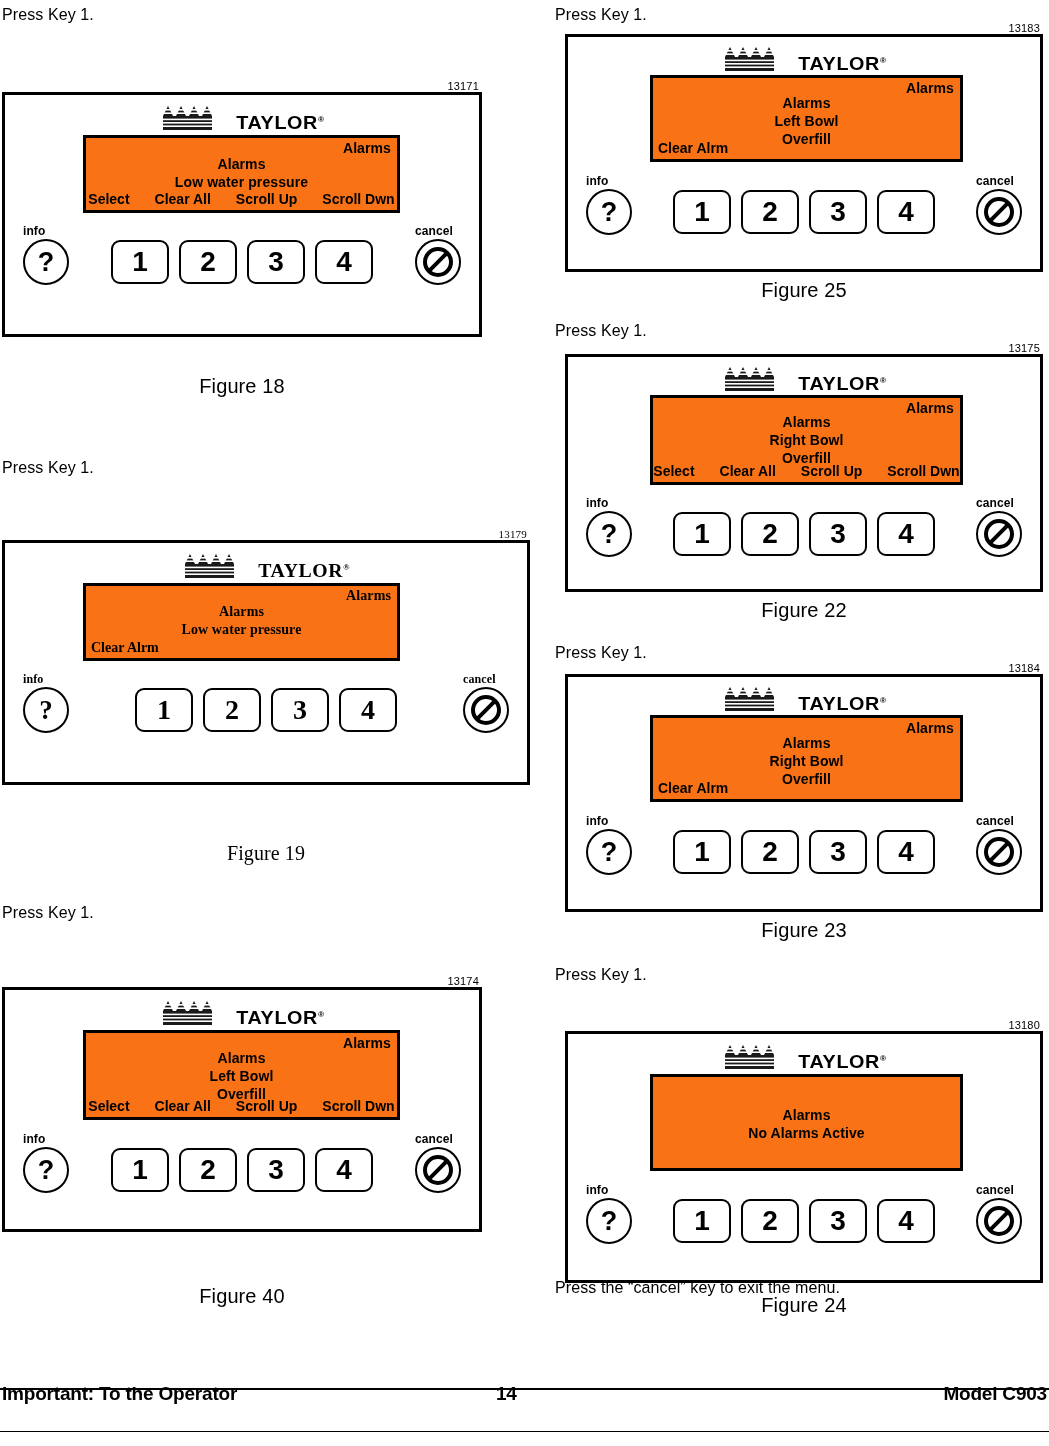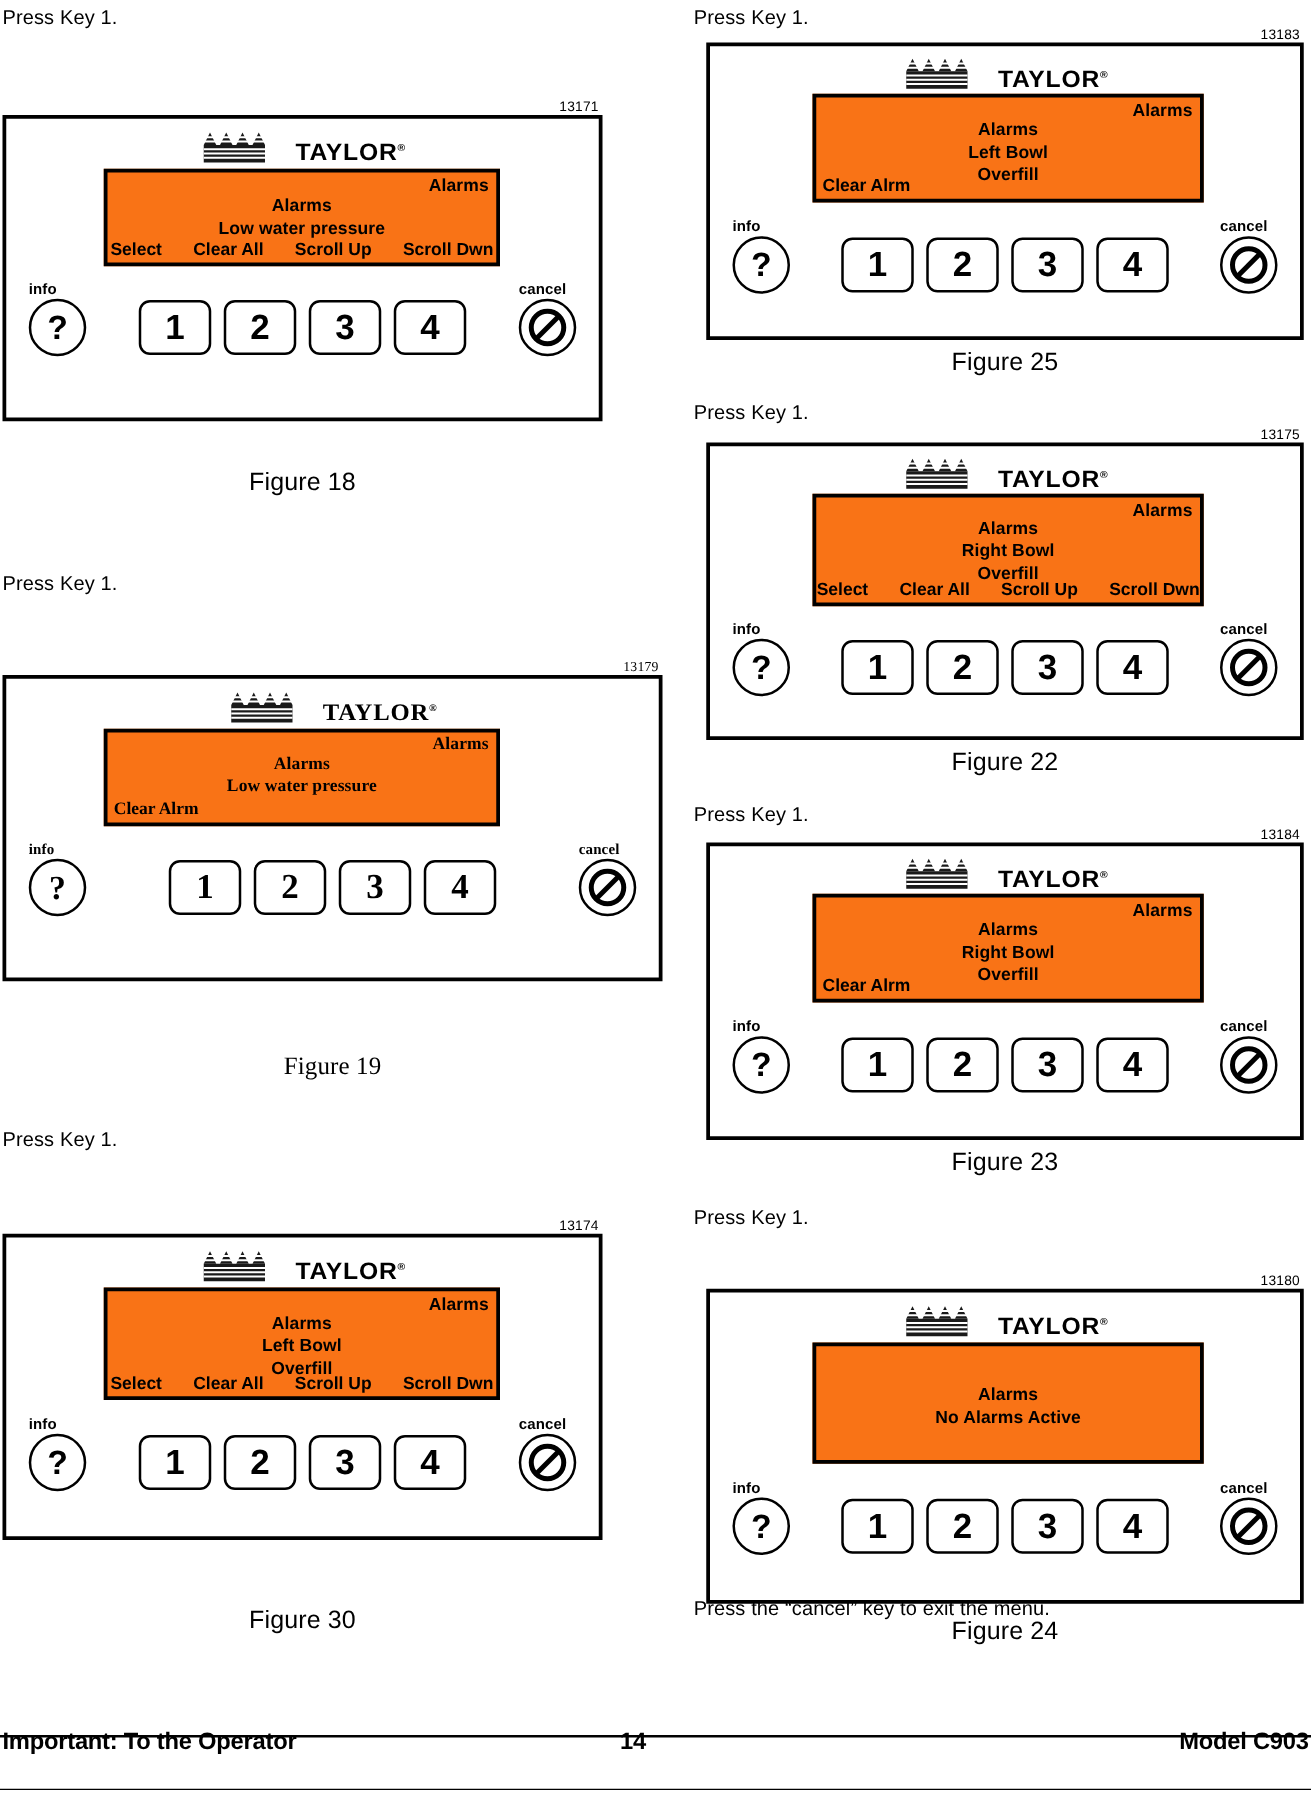--- a/index.html
+++ b/index.html
@@ -406,21 +406,21 @@
             <div class="round-key-label">cancel</div>
             <div class="round-key">
               <svg width="34" height="34" viewBox="0 0 34 34">
                 <circle cx="17" cy="17" r="13" fill="none" stroke="#000" stroke-width="4"></circle>
                 <line x1="8.2" y1="25.8" x2="25.8" y2="8.2" stroke="#000" stroke-width="4"></line>
               </svg>
             </div>
           </div>
         </div>
       </div>
-      <div class="caption" style="margin-top:52px;">Figure 30</div>
+      <div class="caption" style="margin-top:52px;">Figure 40</div>
     </div>
 
   </div>
 
   <div class="col col-right">
 
     <div class="instruction" style="position:absolute; left:0px; top:2px;">Press Key 1.</div>
 
     <div class="figure-block" style="position:absolute; left:10px; top:22px; width:478px;">
       <div class="fig-id">13183</div>

